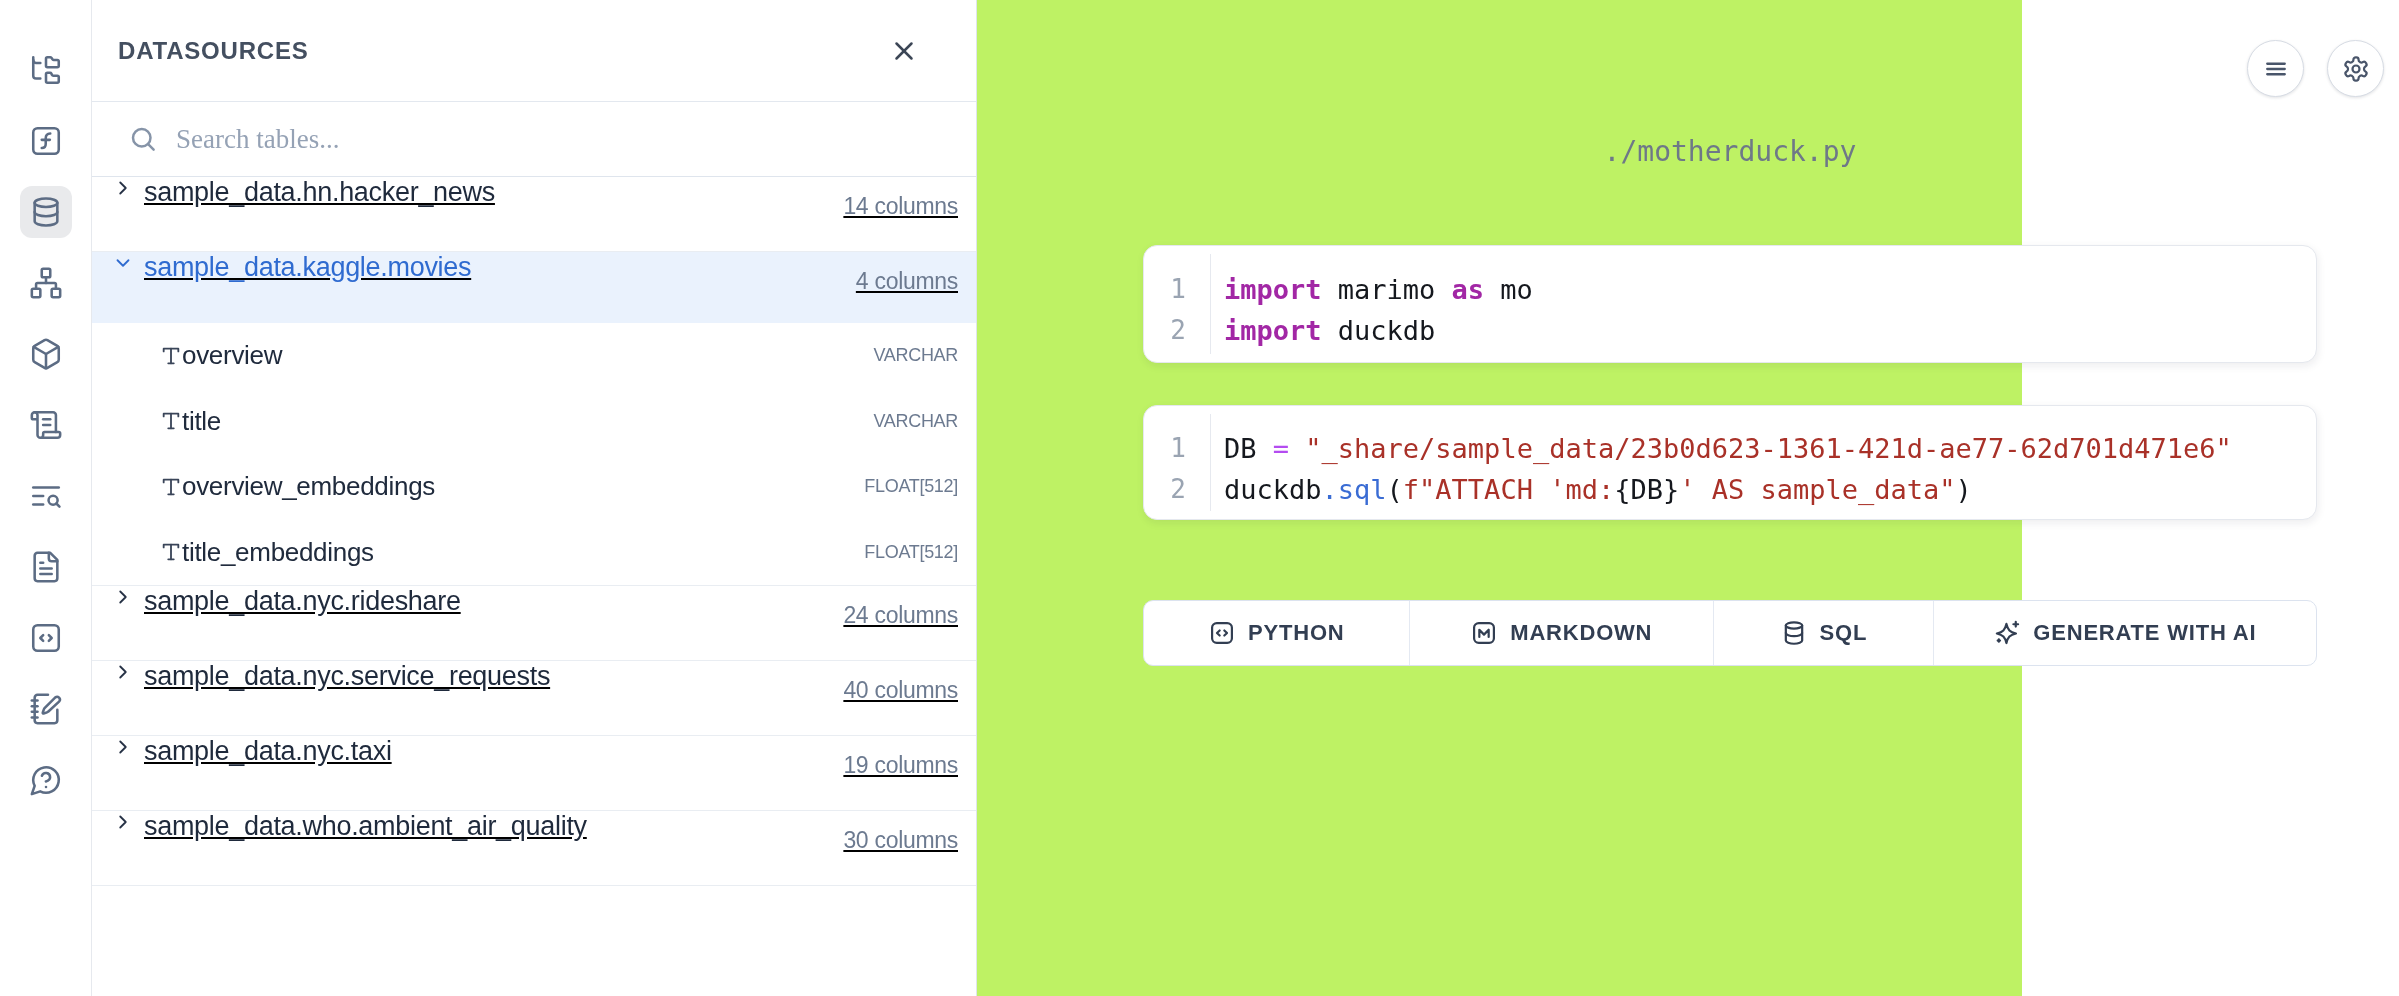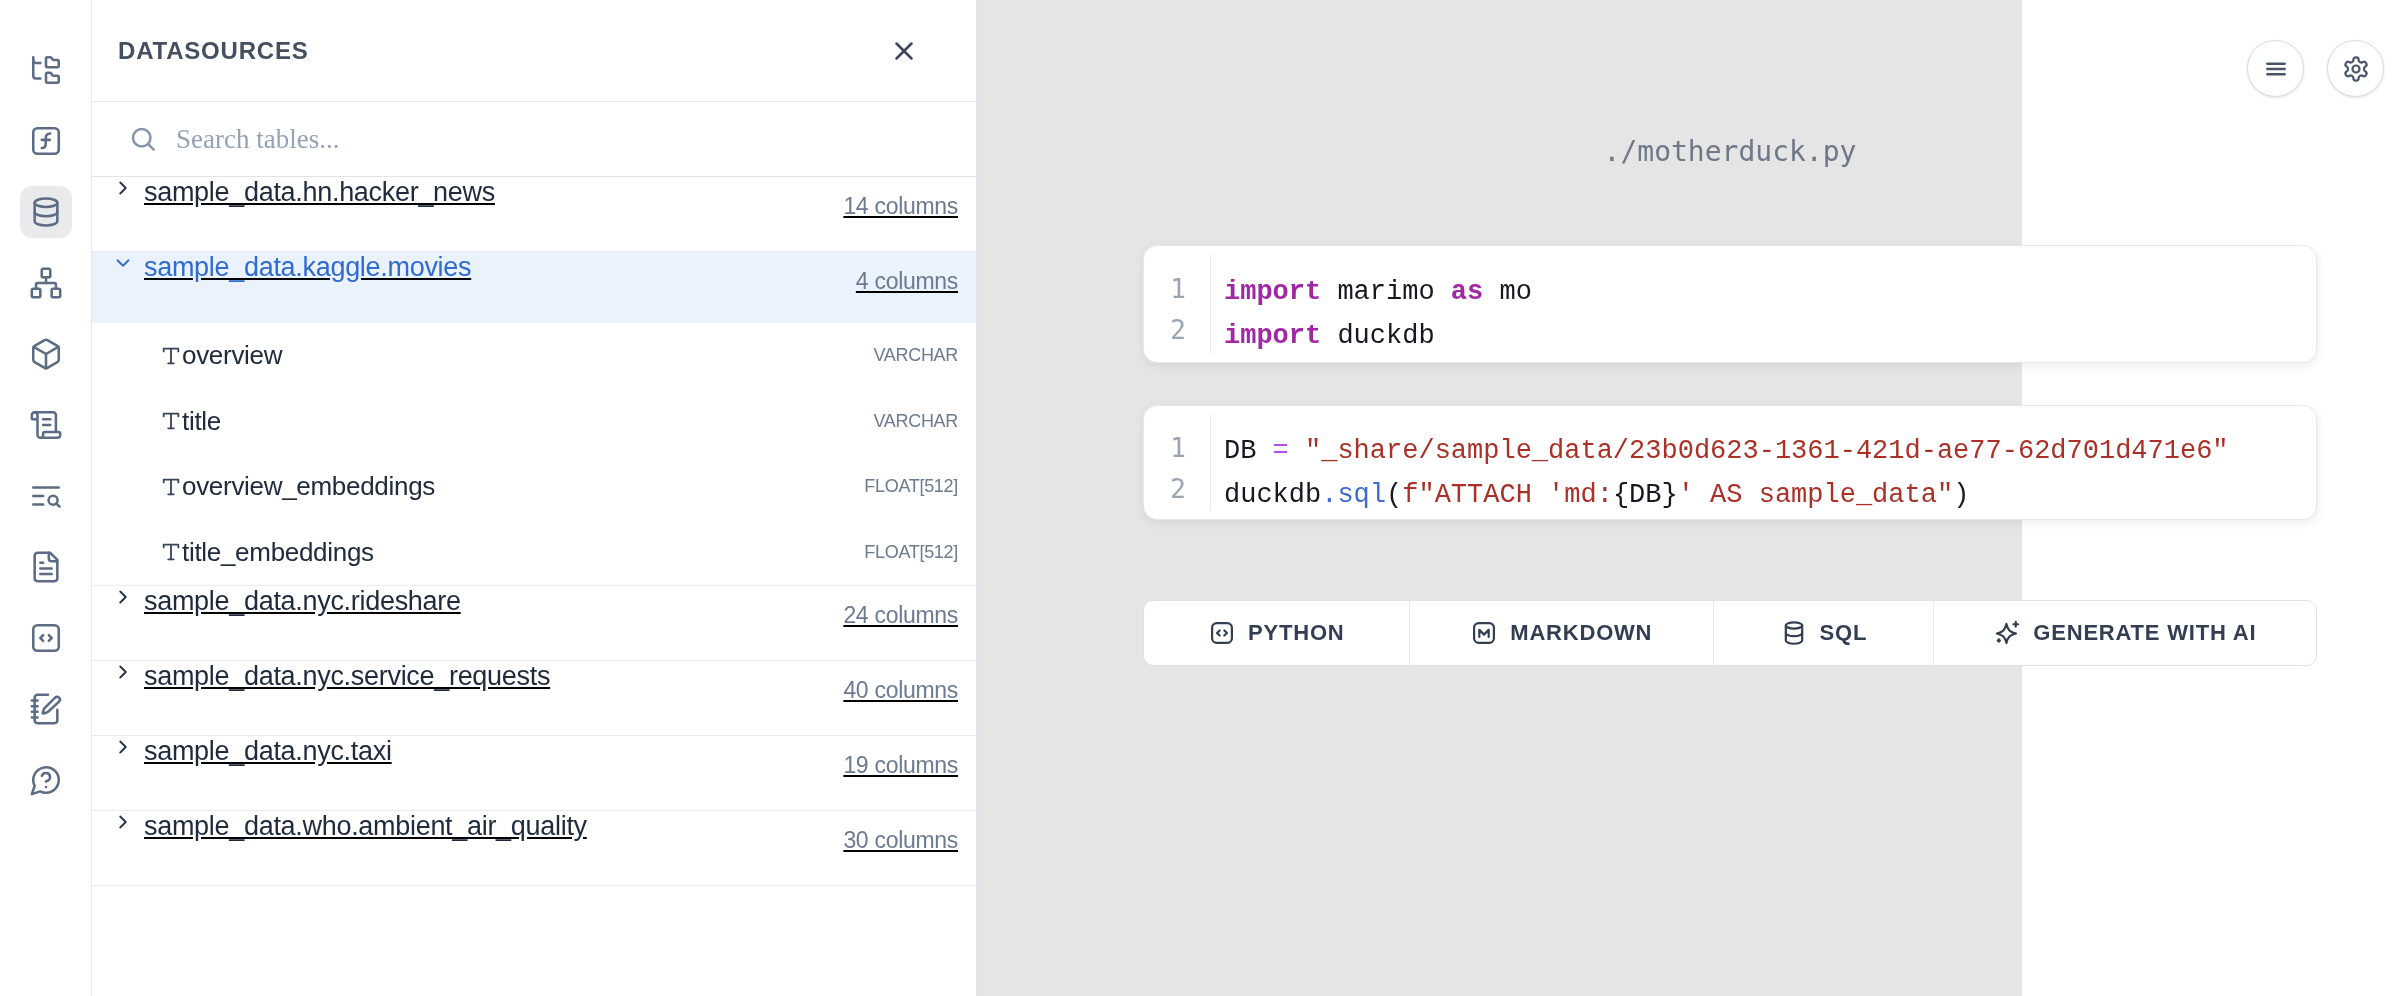--- a/index.html
+++ b/index.html
@@ -1,18 +1,18 @@
 <!DOCTYPE html>
 <html><head>
 <meta charset="utf-8">
 <style>
   * { margin:0; padding:0; box-sizing:border-box; }
   html,body { width:2399px; height:996px; background:#ffffff;
     font-family:"Liberation Sans", sans-serif; overflow:hidden; }
-  #app { position:relative; width:2022px; height:996px; background:#e5e5e5; }
+  #app { position:relative; width:2022px; height:996px; background:#bef264; }
   svg { display:block; }
 
   
   #rail { position:absolute; left:0; top:0; width:92px; height:996px;
     border-right:1px solid #e6e9ee; display:flex; flex-direction:column;
     align-items:center; padding-top:44px; gap:19px; background:#fff; }
   .rail-btn { width:52px; height:52px; border:none; background:transparent;
     border-radius:12px; display:flex; align-items:center; justify-content:center;
     color:#5c6c84; cursor:pointer; flex:0 0 auto; }
   .rail-btn.active { background:#e9eaec; }
@@ -72,21 +72,21 @@
   #cell-1 { top:392px; height:115px; }
   .gutter { width:67px; flex:0 0 auto; padding-top:15px; margin:8px 0;
     border-right:1px solid #e6e9ef; text-align:right; }
   #cell-1 .gutter { padding-top:14px; }
   .ln { font-family:"DejaVu Sans Mono", monospace; font-size:26px;
     line-height:41px; color:#9aa4b2; padding-right:24px; }
   .code { padding-top:23px; padding-left:13px; }
   #cell-1 .code { padding-top:22px; }
   .code-line { font-family:"DejaVu Sans Mono", monospace; font-size:27px;
     line-height:41px; white-space:pre; }
-  .tok { white-space:pre; color:#15181e;font-family:Liberation Mono, monospace; }
+  .tok { white-space:pre; color:#15181e; }
   .tok.kw { color:#a227a5; font-weight:bold; }
   .tok.op { color:#b44cf0; }
   .tok.str { color:#a93128; }
   .tok.fn { color:#3a6cd4; }
 
   .add-row { position:absolute; left:166px; top:587px; width:1174px; height:66px;
     background:#fff; border:1px solid #dce3ef; border-radius:10px;
     display:flex; overflow:hidden;align-items:flex-end; }
   .seg { border:none; background:transparent; cursor:pointer; height:100%;
     display:flex; align-items:center; justify-content:center; gap:12px;

